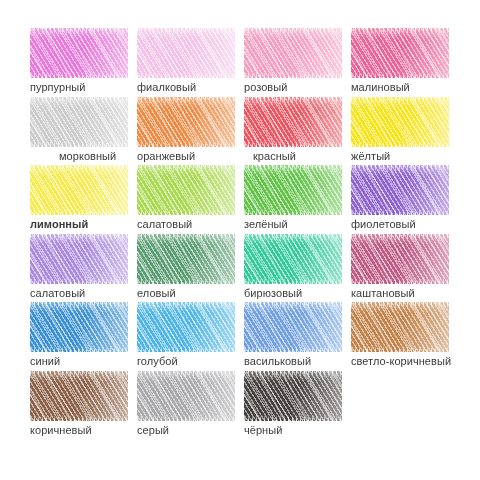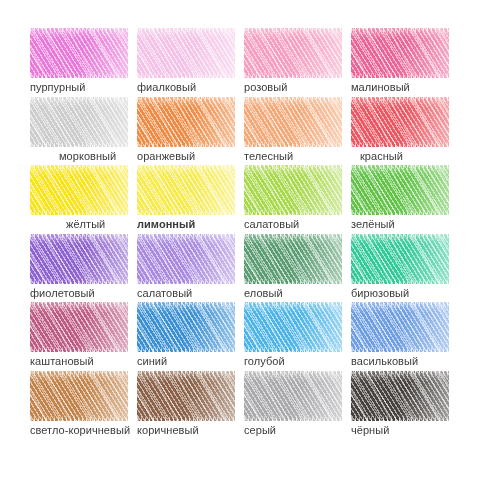--- a/index.html
+++ b/index.html
@@ -196,50 +196,39 @@
           <div class="hatch-a"></div>
           <div class="hatch-b"></div>
           <div class="hatch-c"></div>
           <div class="pressure"></div>
           <div class="edge-mask"></div>
         </div>
         <div class="swatch-label" style="color: rgb(59, 59, 59);">оранжевый</div>
       </div>
       <div class="swatch-cell">
         <div class="swatch-chip">
-          <div class="swatch-fill" style="background: rgb(245, 168, 119);"></div>
-          <div class="hatch-a"></div>
-          <div class="hatch-b"></div>
-          <div class="hatch-c"></div>
-          <div class="pressure"></div>
-          <div class="edge-mask"></div>
-        </div>
-        <div class="swatch-label" style="color: rgb(59, 59, 59);">телесный</div>
-      </div>
-      <div class="swatch-cell">
-        <div class="swatch-chip">
           <div class="swatch-fill" style="background: rgb(237, 85, 96);"></div>
           <div class="hatch-a"></div>
           <div class="hatch-b"></div>
           <div class="hatch-c"></div>
           <div class="pressure"></div>
           <div class="edge-mask"></div>
         </div>
         <div class="swatch-label" style="color: rgb(59, 59, 59); margin-left: 9px;">красный</div>
       </div>
       <div class="swatch-cell">
         <div class="swatch-chip">
           <div class="swatch-fill" style="background: rgb(248, 227, 23);"></div>
           <div class="hatch-a"></div>
           <div class="hatch-b"></div>
           <div class="hatch-c"></div>
           <div class="pressure"></div>
           <div class="edge-mask"></div>
         </div>
-        <div class="swatch-label" style="color: rgb(59, 59, 59); margin-left: 36px;">жёлтый</div>
+        <div class="swatch-label" style="color: rgb(59, 59, 59);">жёлтый</div>
       </div>
       <div class="swatch-cell">
         <div class="swatch-chip">
           <div class="swatch-fill" style="background: rgb(246, 234, 76);"></div>
           <div class="hatch-a"></div>
           <div class="hatch-b"></div>
           <div class="hatch-c"></div>
           <div class="pressure"></div>
           <div class="edge-mask"></div>
         </div>

